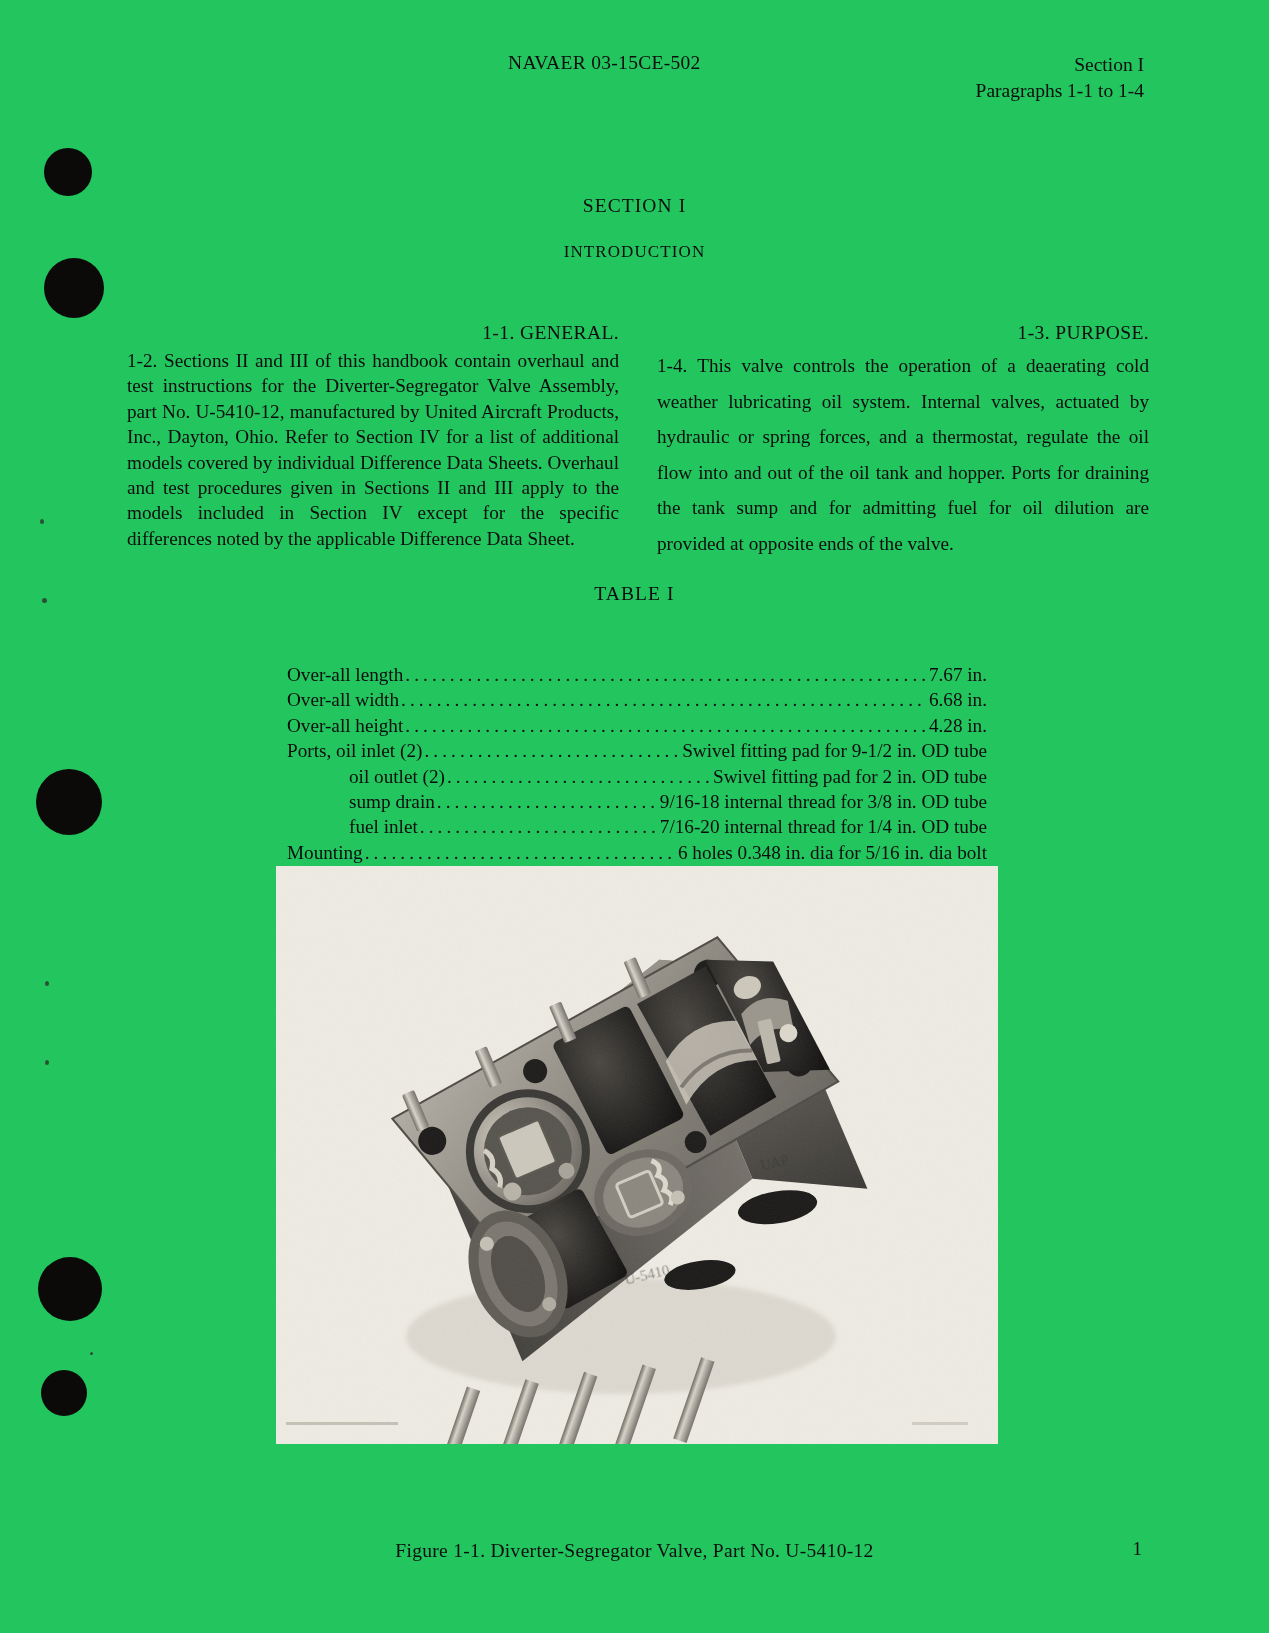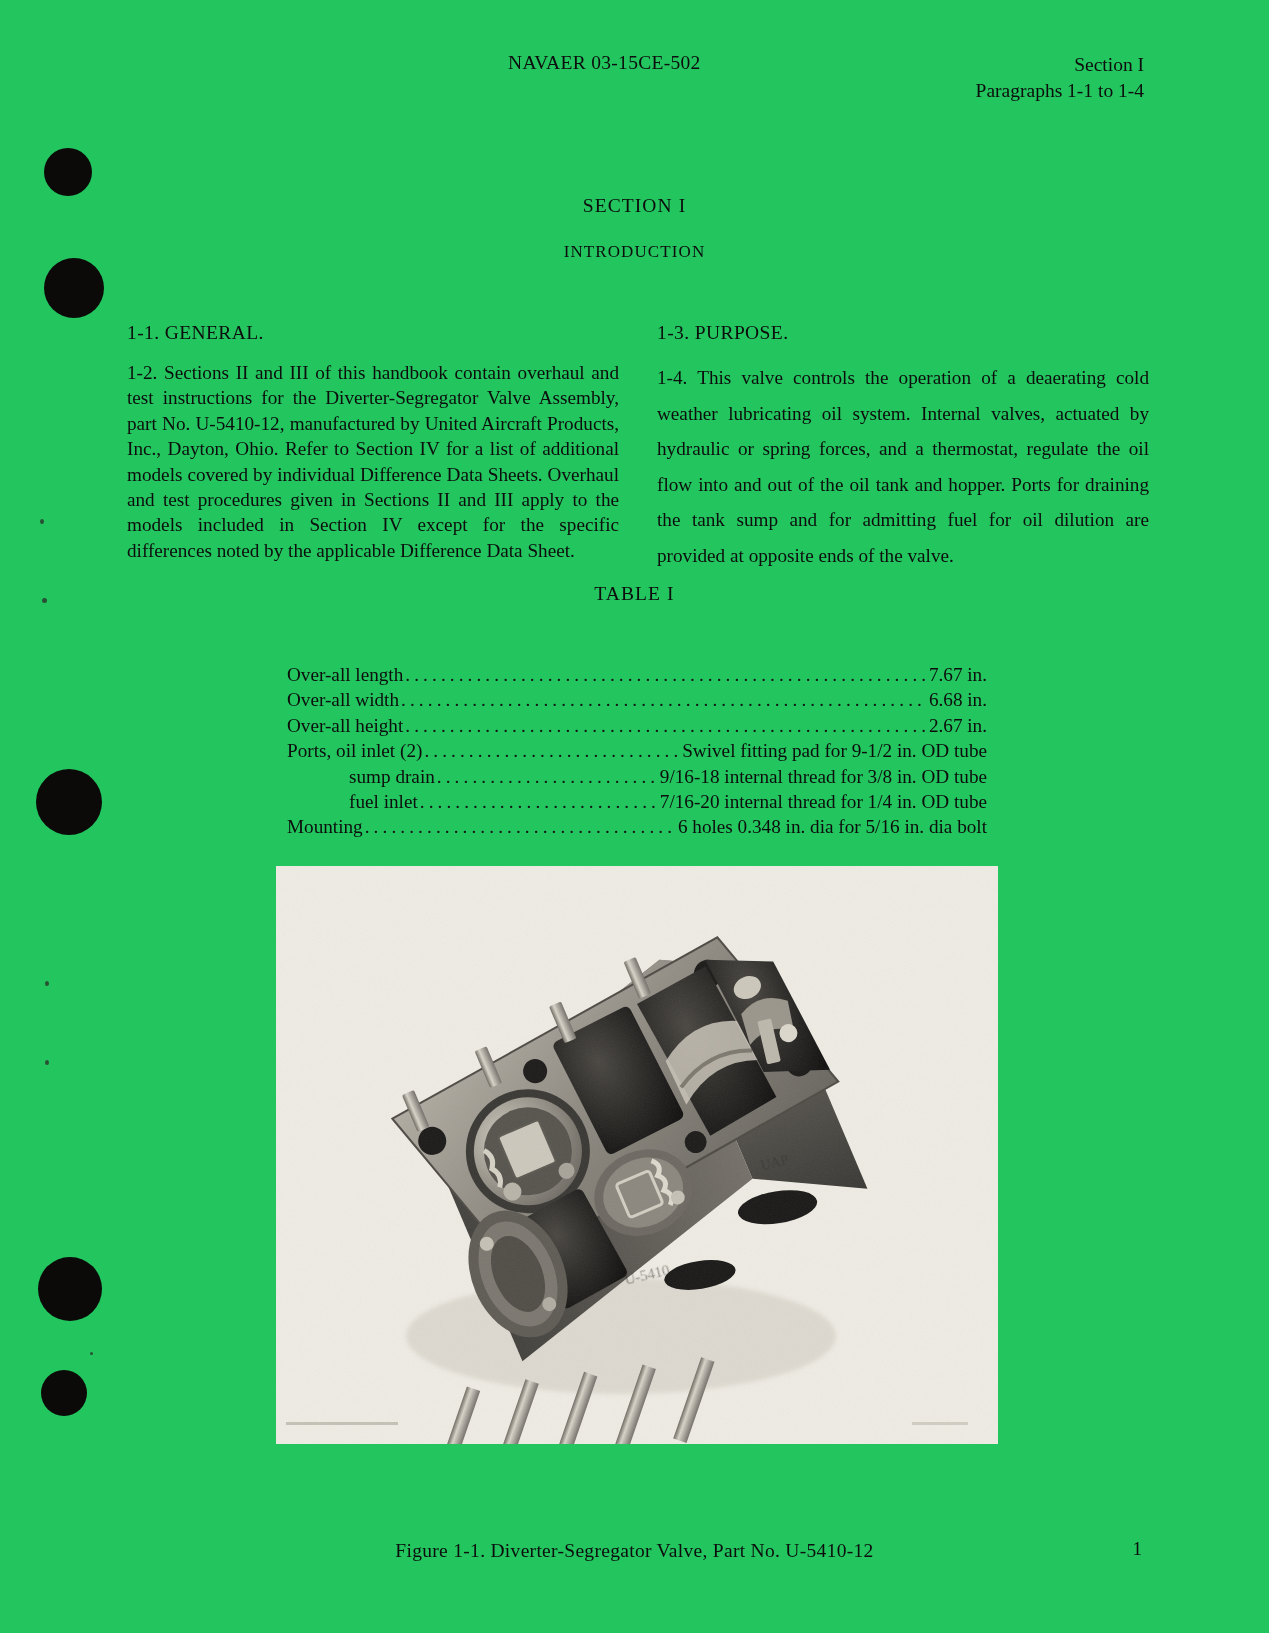--- a/index.html
+++ b/index.html
@@ -68,22 +68,23 @@
   .col {
     position: absolute;
     top: 322px;
   }
   .col-left  { left: 127px;  width: 492px; }
   .col-right { left: 657px;  width: 492px; }
 
   .para-head {
     font-size: 19.5px;
     letter-spacing: .4px;
-    margin: 0 0 16px 0;
+    margin: 0 0 4px 0;
     white-space: nowrap;
+    text-align: right;
   }
   .para {
     margin: 0;
     font-size: 19.2px;
     text-align: justify;
     text-align-last: left;
   }
   .col-left  .para { line-height: 25.4px; }
   .col-right .para { line-height: 35.6px; }
 
@@ -188,26 +189,31 @@
         <span class="val">7.67 in.</span>
       </div>
       <div class="prow">
         <span class="lbl">Over-all width</span>
         <span class="lead"></span>
         <span class="val">6.68 in.</span>
       </div>
       <div class="prow">
         <span class="lbl">Over-all height</span>
         <span class="lead"></span>
-        <span class="val">2.67 in.</span>
+        <span class="val">4.28 in.</span>
       </div>
       <div class="prow">
         <span class="lbl">Ports, oil inlet (2)</span>
         <span class="lead"></span>
         <span class="val">Swivel fitting pad for 9-1/2 in. OD tube</span>
+      </div>
+      <div class="prow indent">
+        <span class="lbl">oil outlet (2)</span>
+        <span class="lead"></span>
+        <span class="val">Swivel fitting pad for 2 in. OD tube</span>
       </div>
       <div class="prow indent">
         <span class="lbl">sump drain</span>
         <span class="lead"></span>
         <span class="val">9/16-18 internal thread for 3/8 in. OD tube</span>
       </div>
       <div class="prow indent">
         <span class="lbl">fuel inlet</span>
         <span class="lead"></span>
         <span class="val">7/16-20 internal thread for 1/4 in. OD tube</span>

